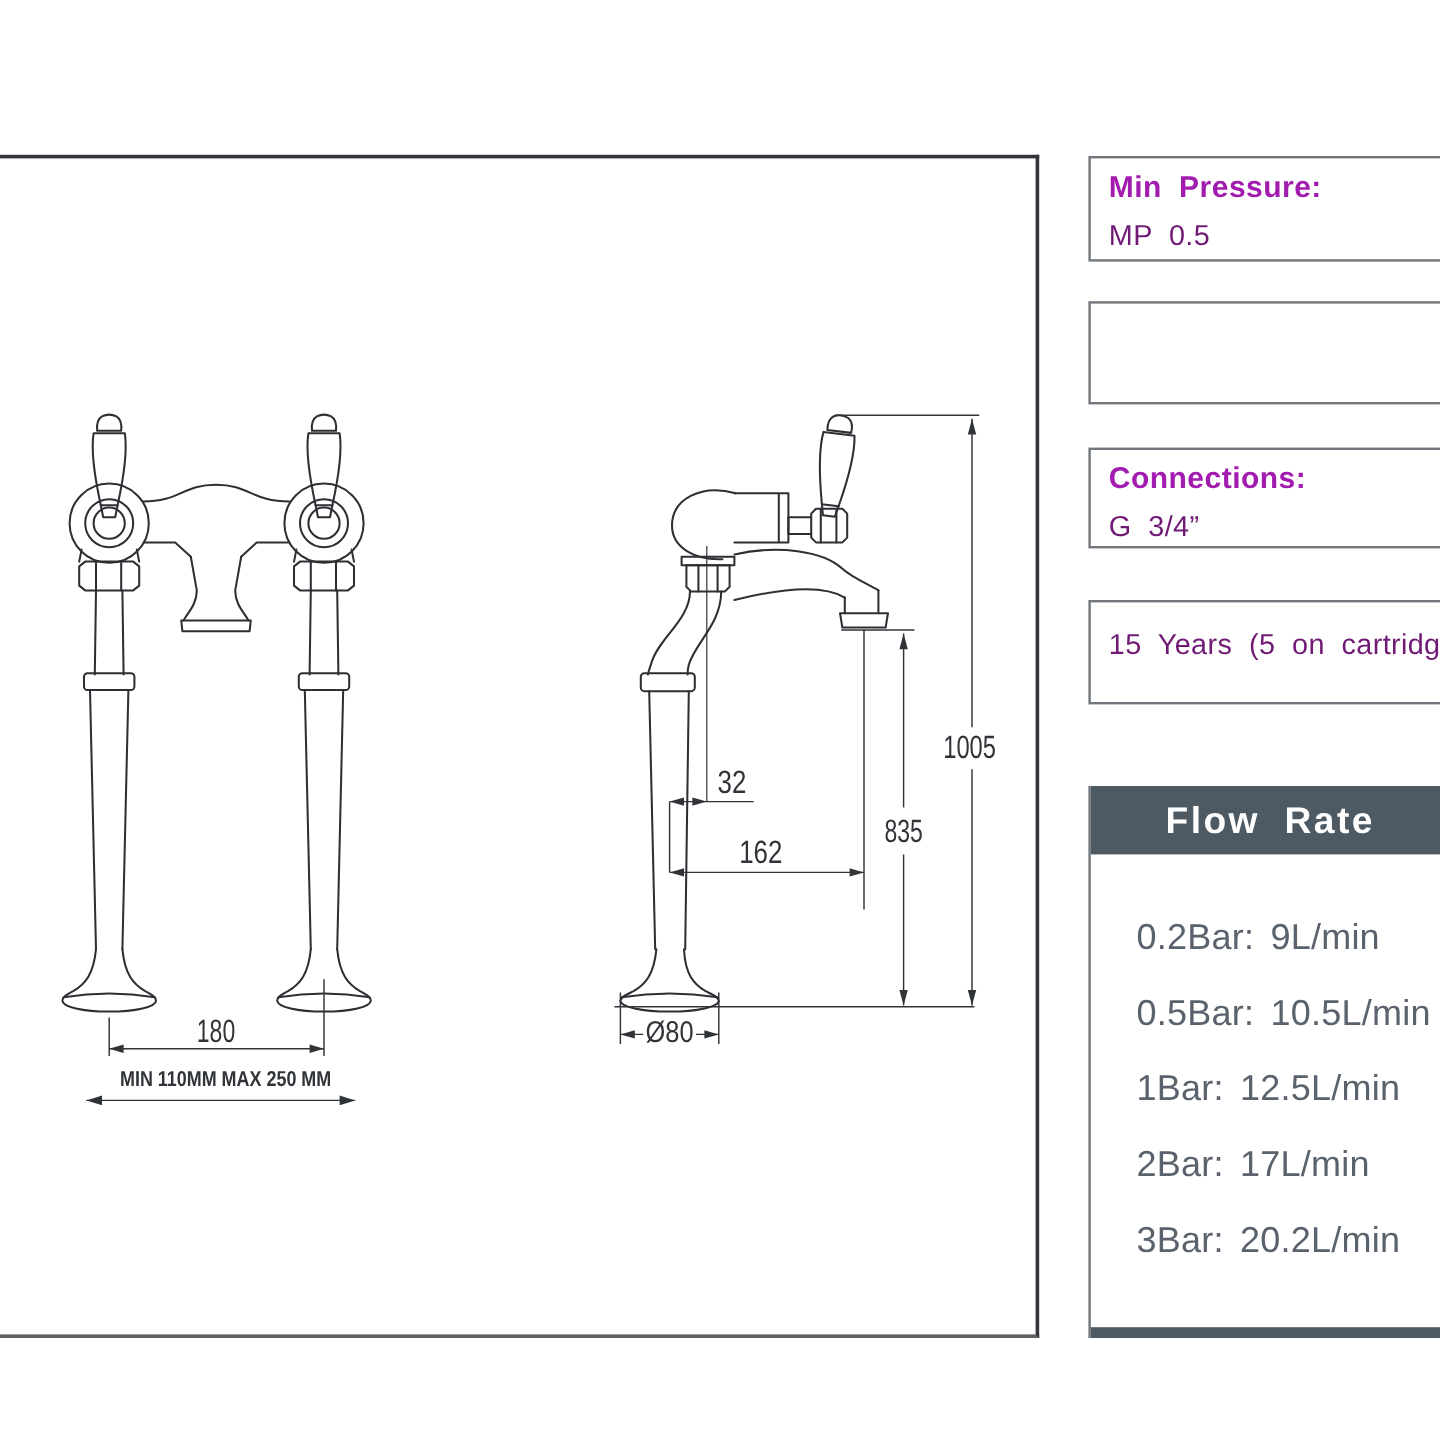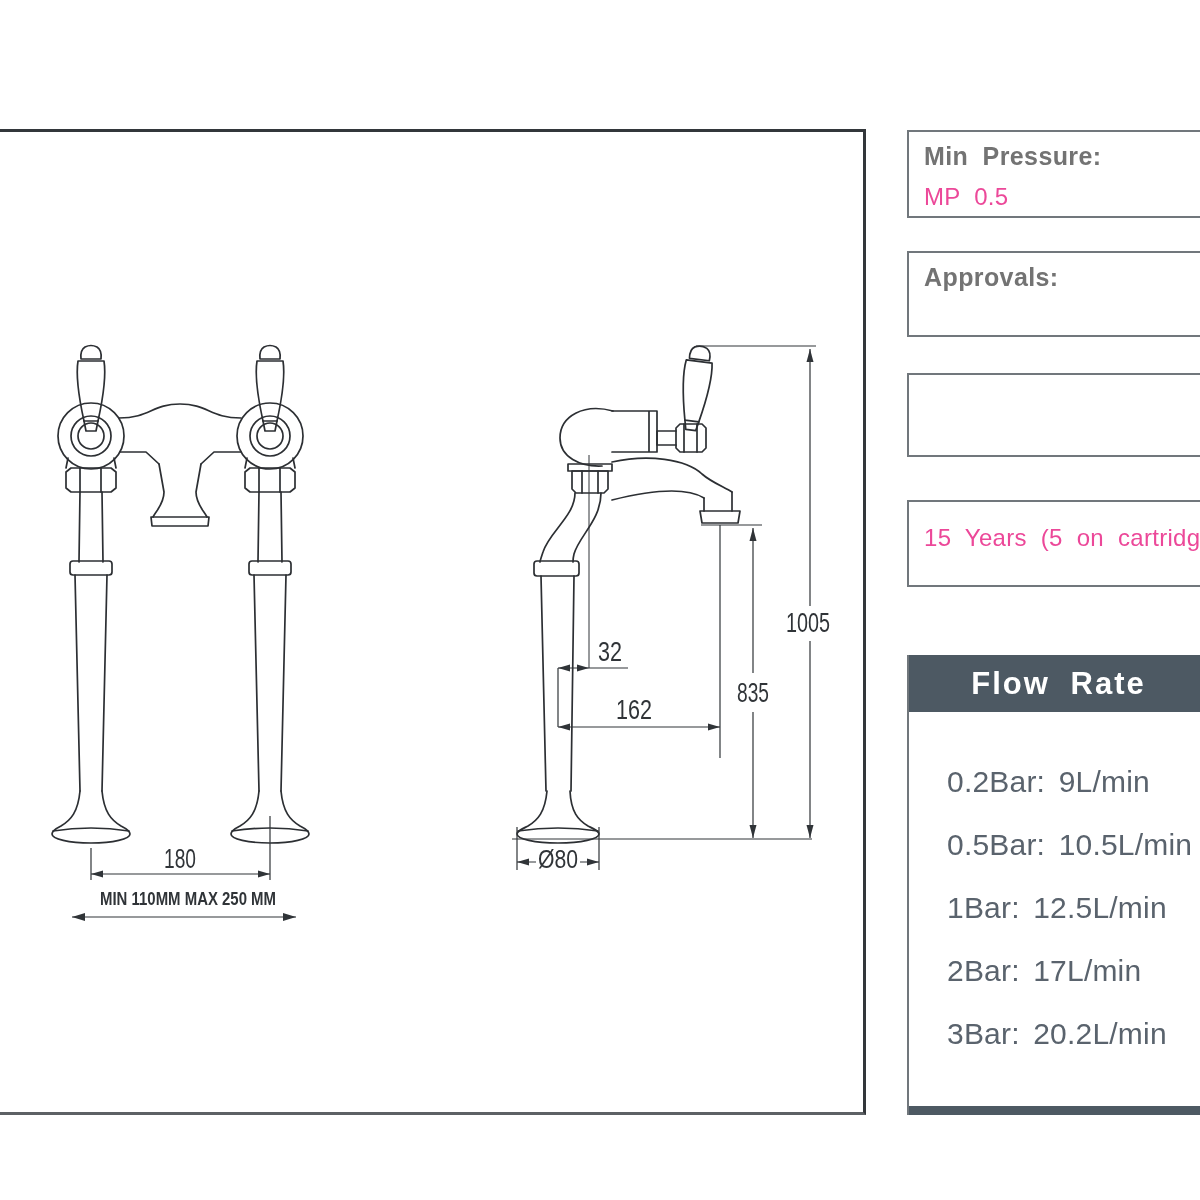--- a/index.html
+++ b/index.html
@@ -15,22 +15,22 @@
   .dim{fill:none;stroke:#303438;stroke-width:1.2;}
   .cl{fill:none;stroke:#303438;stroke-width:1;}
   .arr{fill:#303438;stroke:none;}
   .dtx{fill:#303438;font-size:27px;font-family:"Liberation Sans",sans-serif;}
   .dtx-small{fill:#303438;font-size:25px;font-family:"Liberation Sans",sans-serif;}
   .dtx-bold{fill:#303438;font-size:18px;font-weight:bold;font-family:"Liberation Sans",sans-serif;}
 
   
   .spec-box{position:absolute;left:907px;width:301px;box-sizing:border-box;background:#fff;
             border:2px solid #71777c;padding:10px 15px;}
-  .spec-title{font-size:25px;font-weight:bold;color:#737373;letter-spacing:.4px;word-spacing:7px;white-space:nowrap;}
-  .spec-value{font-size:24px;color:#ec4899;margin-top:12px;letter-spacing:.3px;word-spacing:7px;white-space:nowrap;}
+  .spec-title{font-size:25px;font-weight:bold;color:#a21caf;letter-spacing:.4px;word-spacing:7px;white-space:nowrap;}
+  .spec-value{font-size:24px;color:#701a75;margin-top:12px;letter-spacing:.3px;word-spacing:7px;white-space:nowrap;}
 
   .flow-box{position:absolute;left:907px;top:655px;width:301px;height:460px;box-sizing:border-box;
             border-left:2px solid #71777c;background:#fff;}
   .flow-header{height:57px;background:#4d5963;color:#ffffff;font-size:31px;font-weight:bold;
                letter-spacing:2px;word-spacing:10px;display:flex;align-items:center;justify-content:center;}
   .flow-list{padding:38px 0 0 38px;}
   .flow-item{font-size:30px;color:#5a636d;height:63px;display:flex;align-items:center;
              letter-spacing:.2px;word-spacing:5px;white-space:nowrap;}
   .flow-bottom-bar{position:absolute;left:0;bottom:0;width:301px;height:9px;background:#4d5963;}
 </style>
@@ -167,24 +167,25 @@
       <text class="dtx-small" x="558" y="868" text-anchor="middle" textLength="40" lengthAdjust="spacingAndGlyphs">Ø80</text>
     </g>
   </svg>
 
   <div class="spec-box" style="top:130px;height:88px;">
     <div class="spec-title">Min Pressure:</div>
     <div class="spec-value">MP 0.5</div>
   </div>
 
   <div class="spec-box" style="top:251px;height:86px;">
-    <div class="spec-title">Approvals:</div>
   </div>
 
   <div class="spec-box" style="top:373px;height:84px;">
+    <div class="spec-title">Connections:</div>
+    <div class="spec-value">G 3/4”</div>
   </div>
 
   <div class="spec-box" style="top:500px;height:87px;">
     <div class="spec-value">15 Years (5 on cartridge</div>
   </div>
 
   <div class="flow-box">
     <div class="flow-header">Flow Rate</div>
     <div class="flow-list">
       <div class="flow-item">0.2Bar: 9L/min</div>

